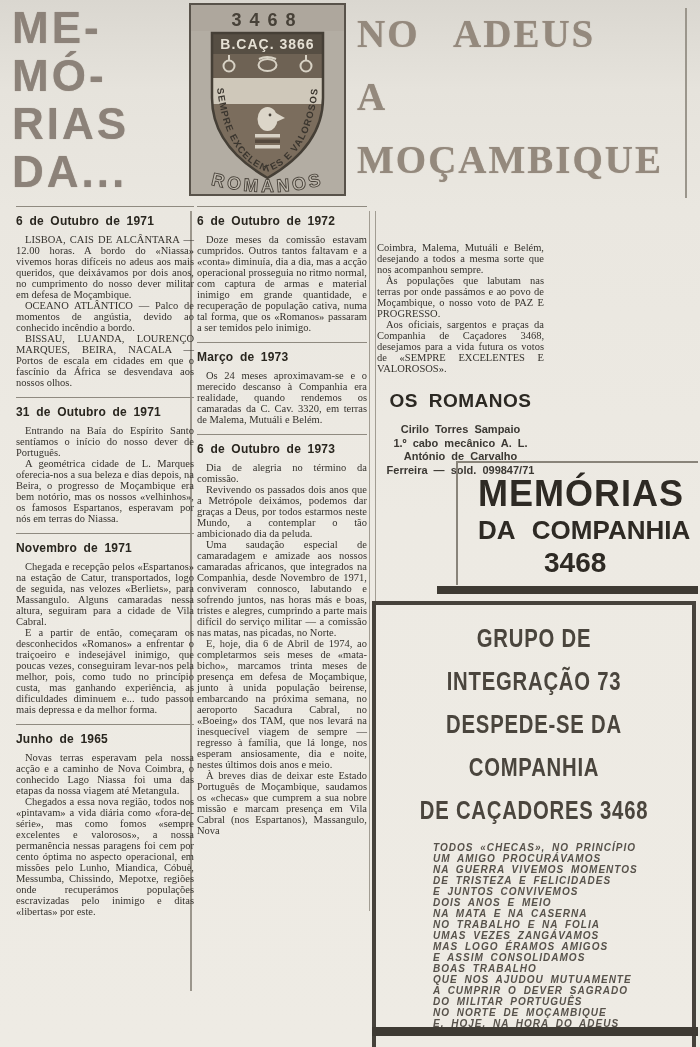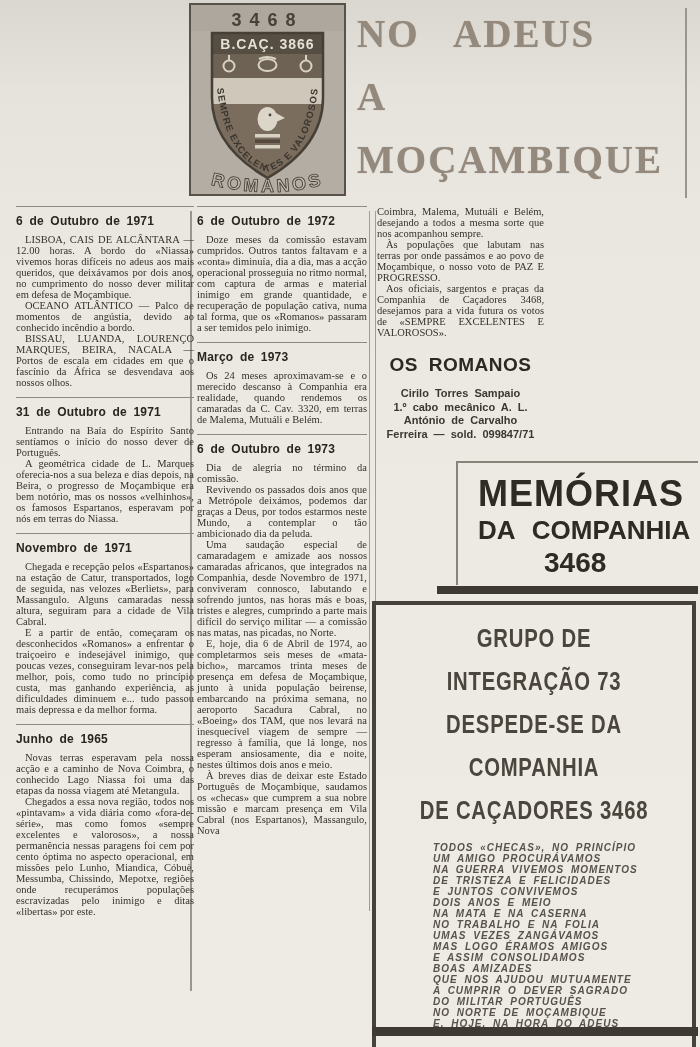--- a/index.html
+++ b/index.html
@@ -35,21 +35,21 @@
   .section{margin:0;}
   .section-heading{
     font-family:"Liberation Sans",sans-serif;font-weight:bold;font-size:12px;
     color:#29261f;word-spacing:3px;letter-spacing:.2px;
     border-top:1.5px solid #8f8a80;padding-top:7px;margin:9px 0 6px 0;
   }
   .col .section:first-child .section-heading{margin-top:0;}
   #col1{left:16px;width:178px;}
   #col2{left:197px;width:170px;}
   #col3{left:377px;width:167px;}
-  #col3 p.cont{text-indent:0;}
+  #col3 p.cont{text-indent:0;margin-top:36px;}
   .signoff{
     margin-top:16px;text-align:center;font-family:"Liberation Sans",sans-serif;
     font-weight:bold;font-size:19px;letter-spacing:.5px;word-spacing:5px;color:#2c2923;
   }
   .sig{margin-top:11px;font-family:"Liberation Sans",sans-serif;font-weight:bold;
     font-size:11px;line-height:13.5px;color:#3b3833;word-spacing:3px;}
   .sig div{text-align:center;}
   .sig div:last-child{text-align:center;}
   
   .memorias{
@@ -71,20 +71,26 @@
     font-size:26px;line-height:43px;letter-spacing:1px;}
   .fw-headline div{transform:scaleX(.78);}
   .fw-poem{margin:10px 0 0 57px;font-weight:bold;font-size:10px;line-height:11px;
     letter-spacing:1px;word-spacing:3px;color:#57524b;font-style:italic;}
 </style>
 </head>
 <body>
 
 <div class="page">
 
+  <div class="masthead">
+    <div>ME-</div>
+    <div>MÓ-</div>
+    <div>RIAS</div>
+    <div>DA...</div>
+  </div>
 
   <div class="badge">
     <svg width="153" height="189" viewBox="0 0 153 189">
       <defs>
         <clipPath id="shieldClip">
           <path d="M21,28 H132 V93 Q132,141 76.5,173 Q21,141 21,93 Z"></path>
         </clipPath>
         <path id="mottoArc" d="M25,66 C27,128 49,158 76.5,167 C104,158 126,128 128,66" fill="none"></path>
         <path id="romArc" d="M14,178 Q76.5,196 139,178" fill="none"></path>
       </defs>
@@ -208,21 +214,21 @@
       <div>UM AMIGO PROCURÁVAMOS</div>
       <div>NA GUERRA VIVEMOS MOMENTOS</div>
       <div>DE TRISTEZA E FELICIDADES</div>
       <div>E JUNTOS CONVIVEMOS</div>
       <div>DOIS ANOS E MEIO</div>
       <div>NA MATA E NA CASERNA</div>
       <div>NO TRABALHO E NA FOLIA</div>
       <div>UMAS VEZES ZANGÁVAMOS</div>
       <div>MAS LOGO ÉRAMOS AMIGOS</div>
       <div>E ASSIM CONSOLIDAMOS</div>
-      <div>BOAS AMIZADES</div>
+      <div>BOAS TRABALHO</div>
       <div>QUE NOS AJUDOU MUTUAMENTE</div>
       <div>A CUMPRIR O DEVER SAGRADO</div>
       <div>DO MILITAR PORTUGUÊS</div>
       <div>NO NORTE DE MOÇAMBIQUE</div>
       <div>E, HOJE, NA HORA DO ADEUS</div>
 
     </div>
 
   </div>
   <div class="bar" style="left:372px;top:1027px;width:326px;height:9px;"></div>

